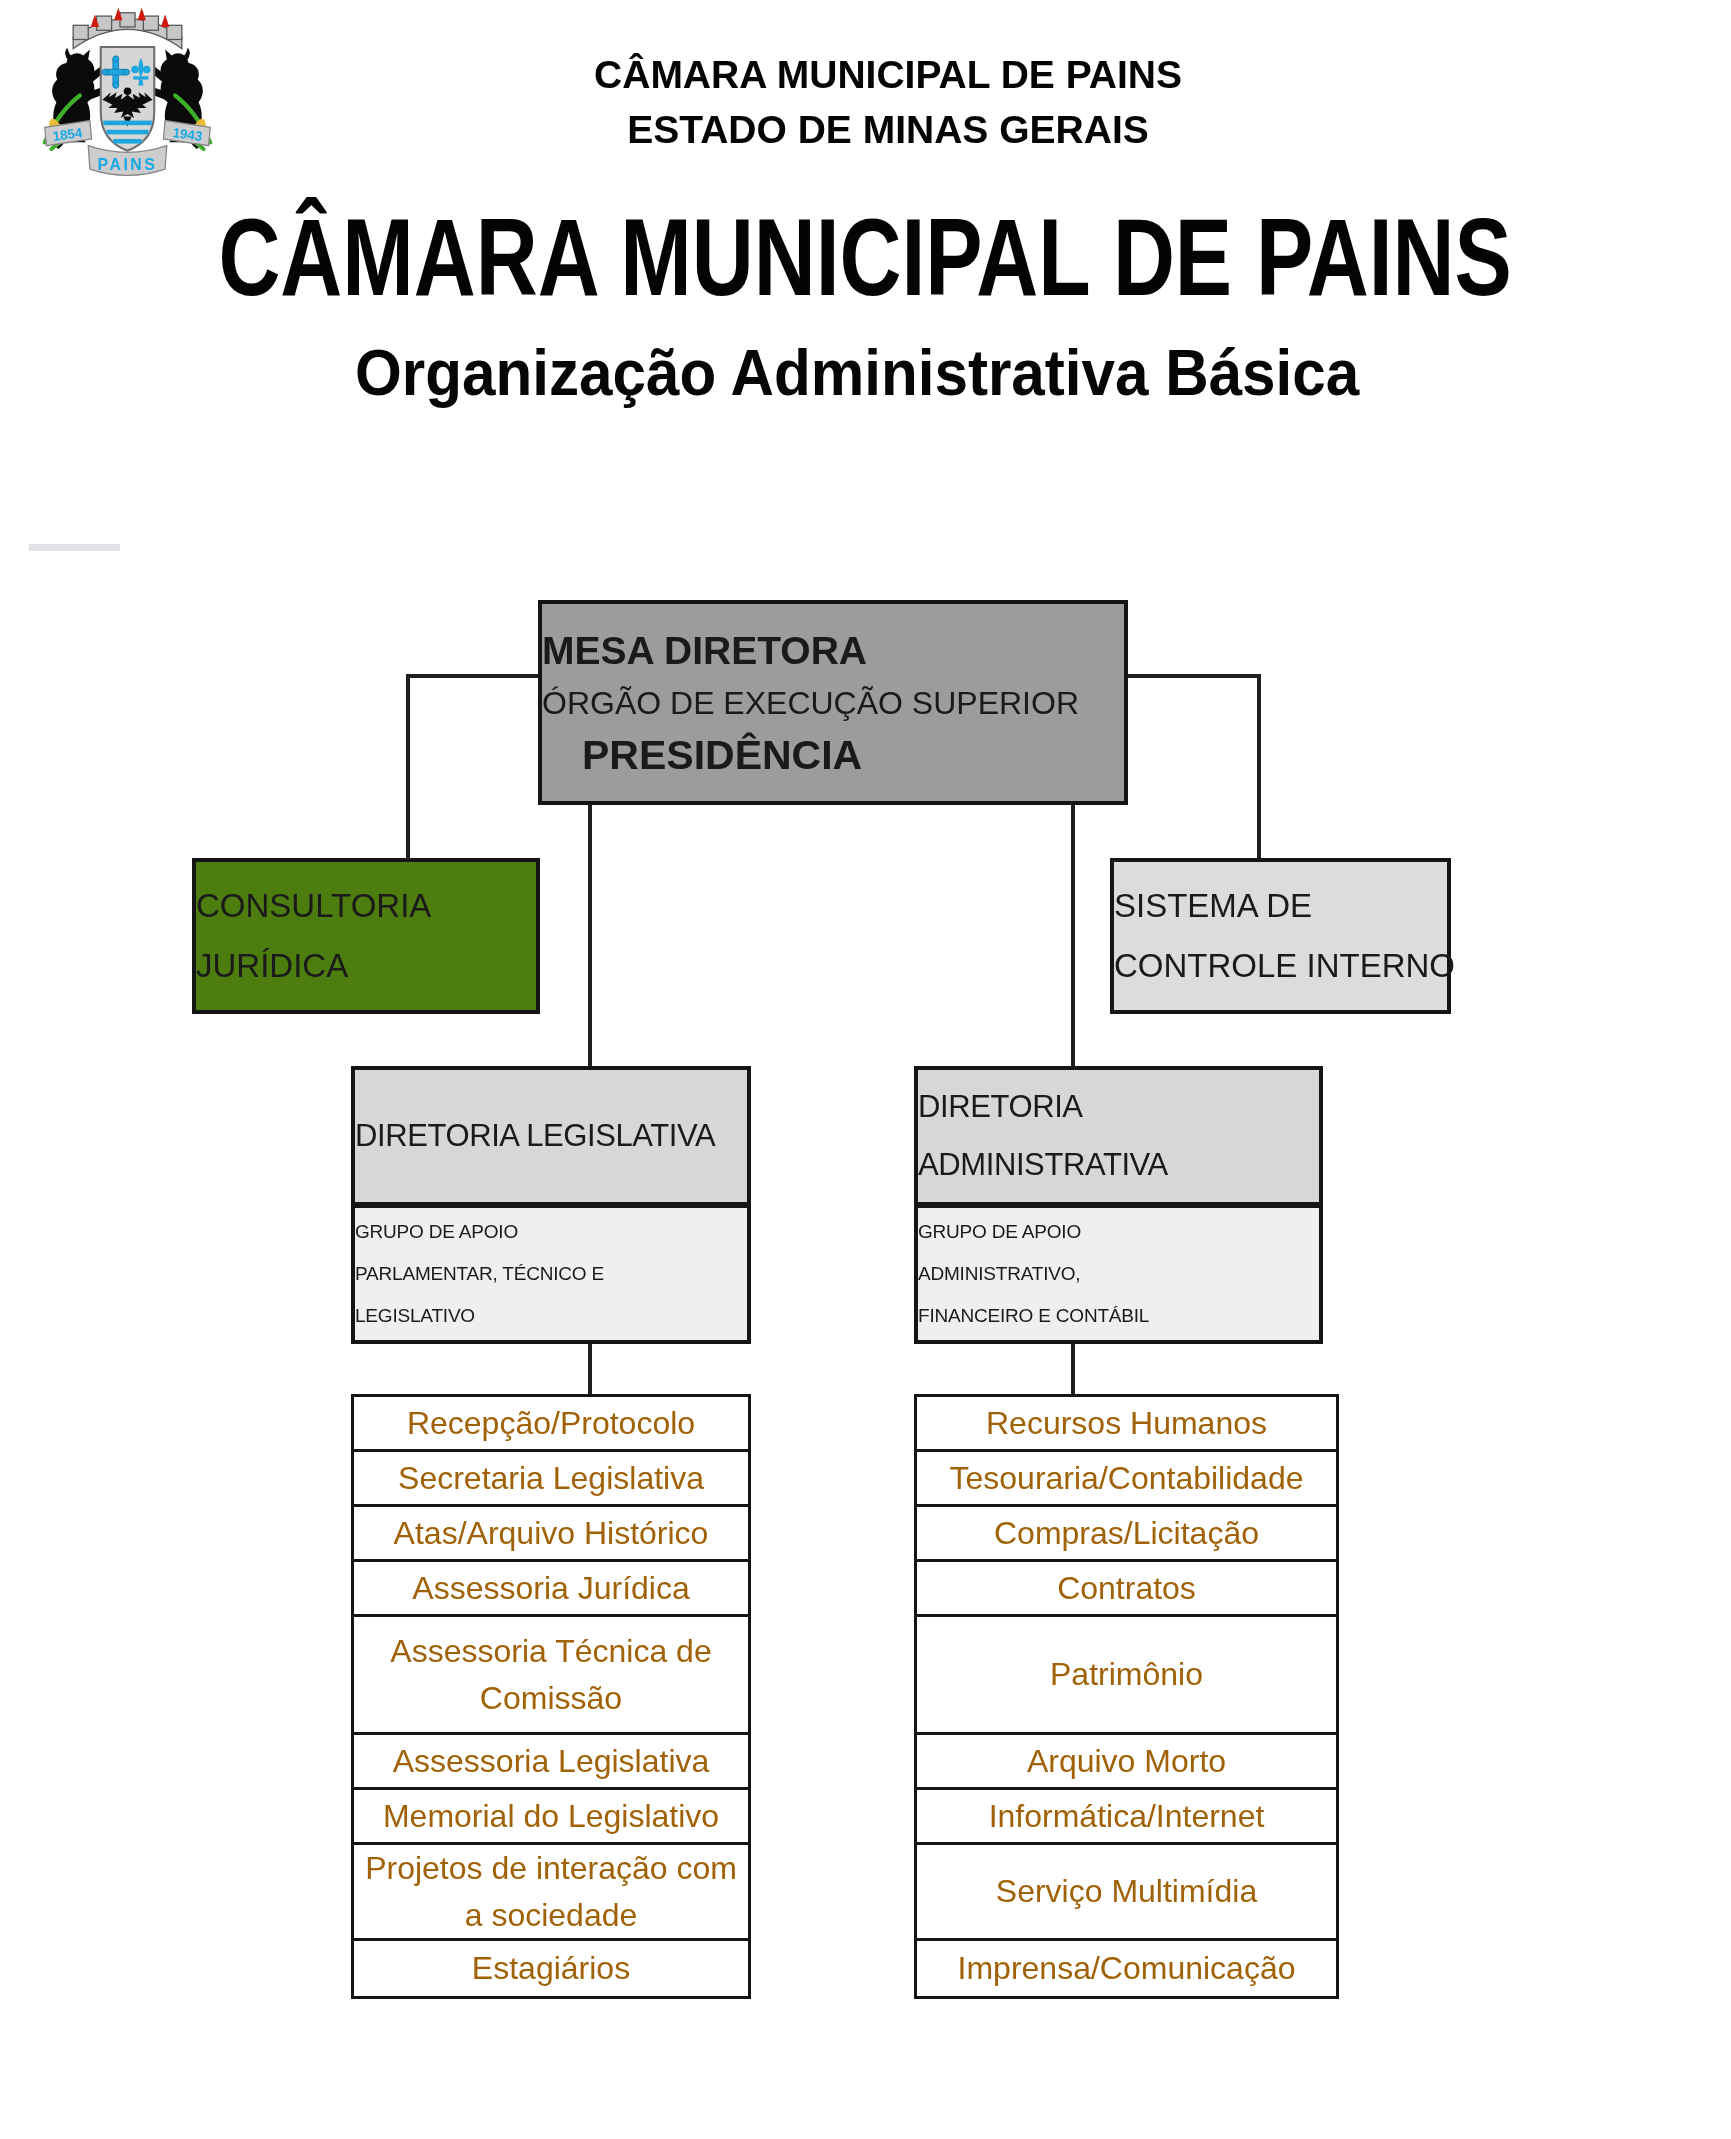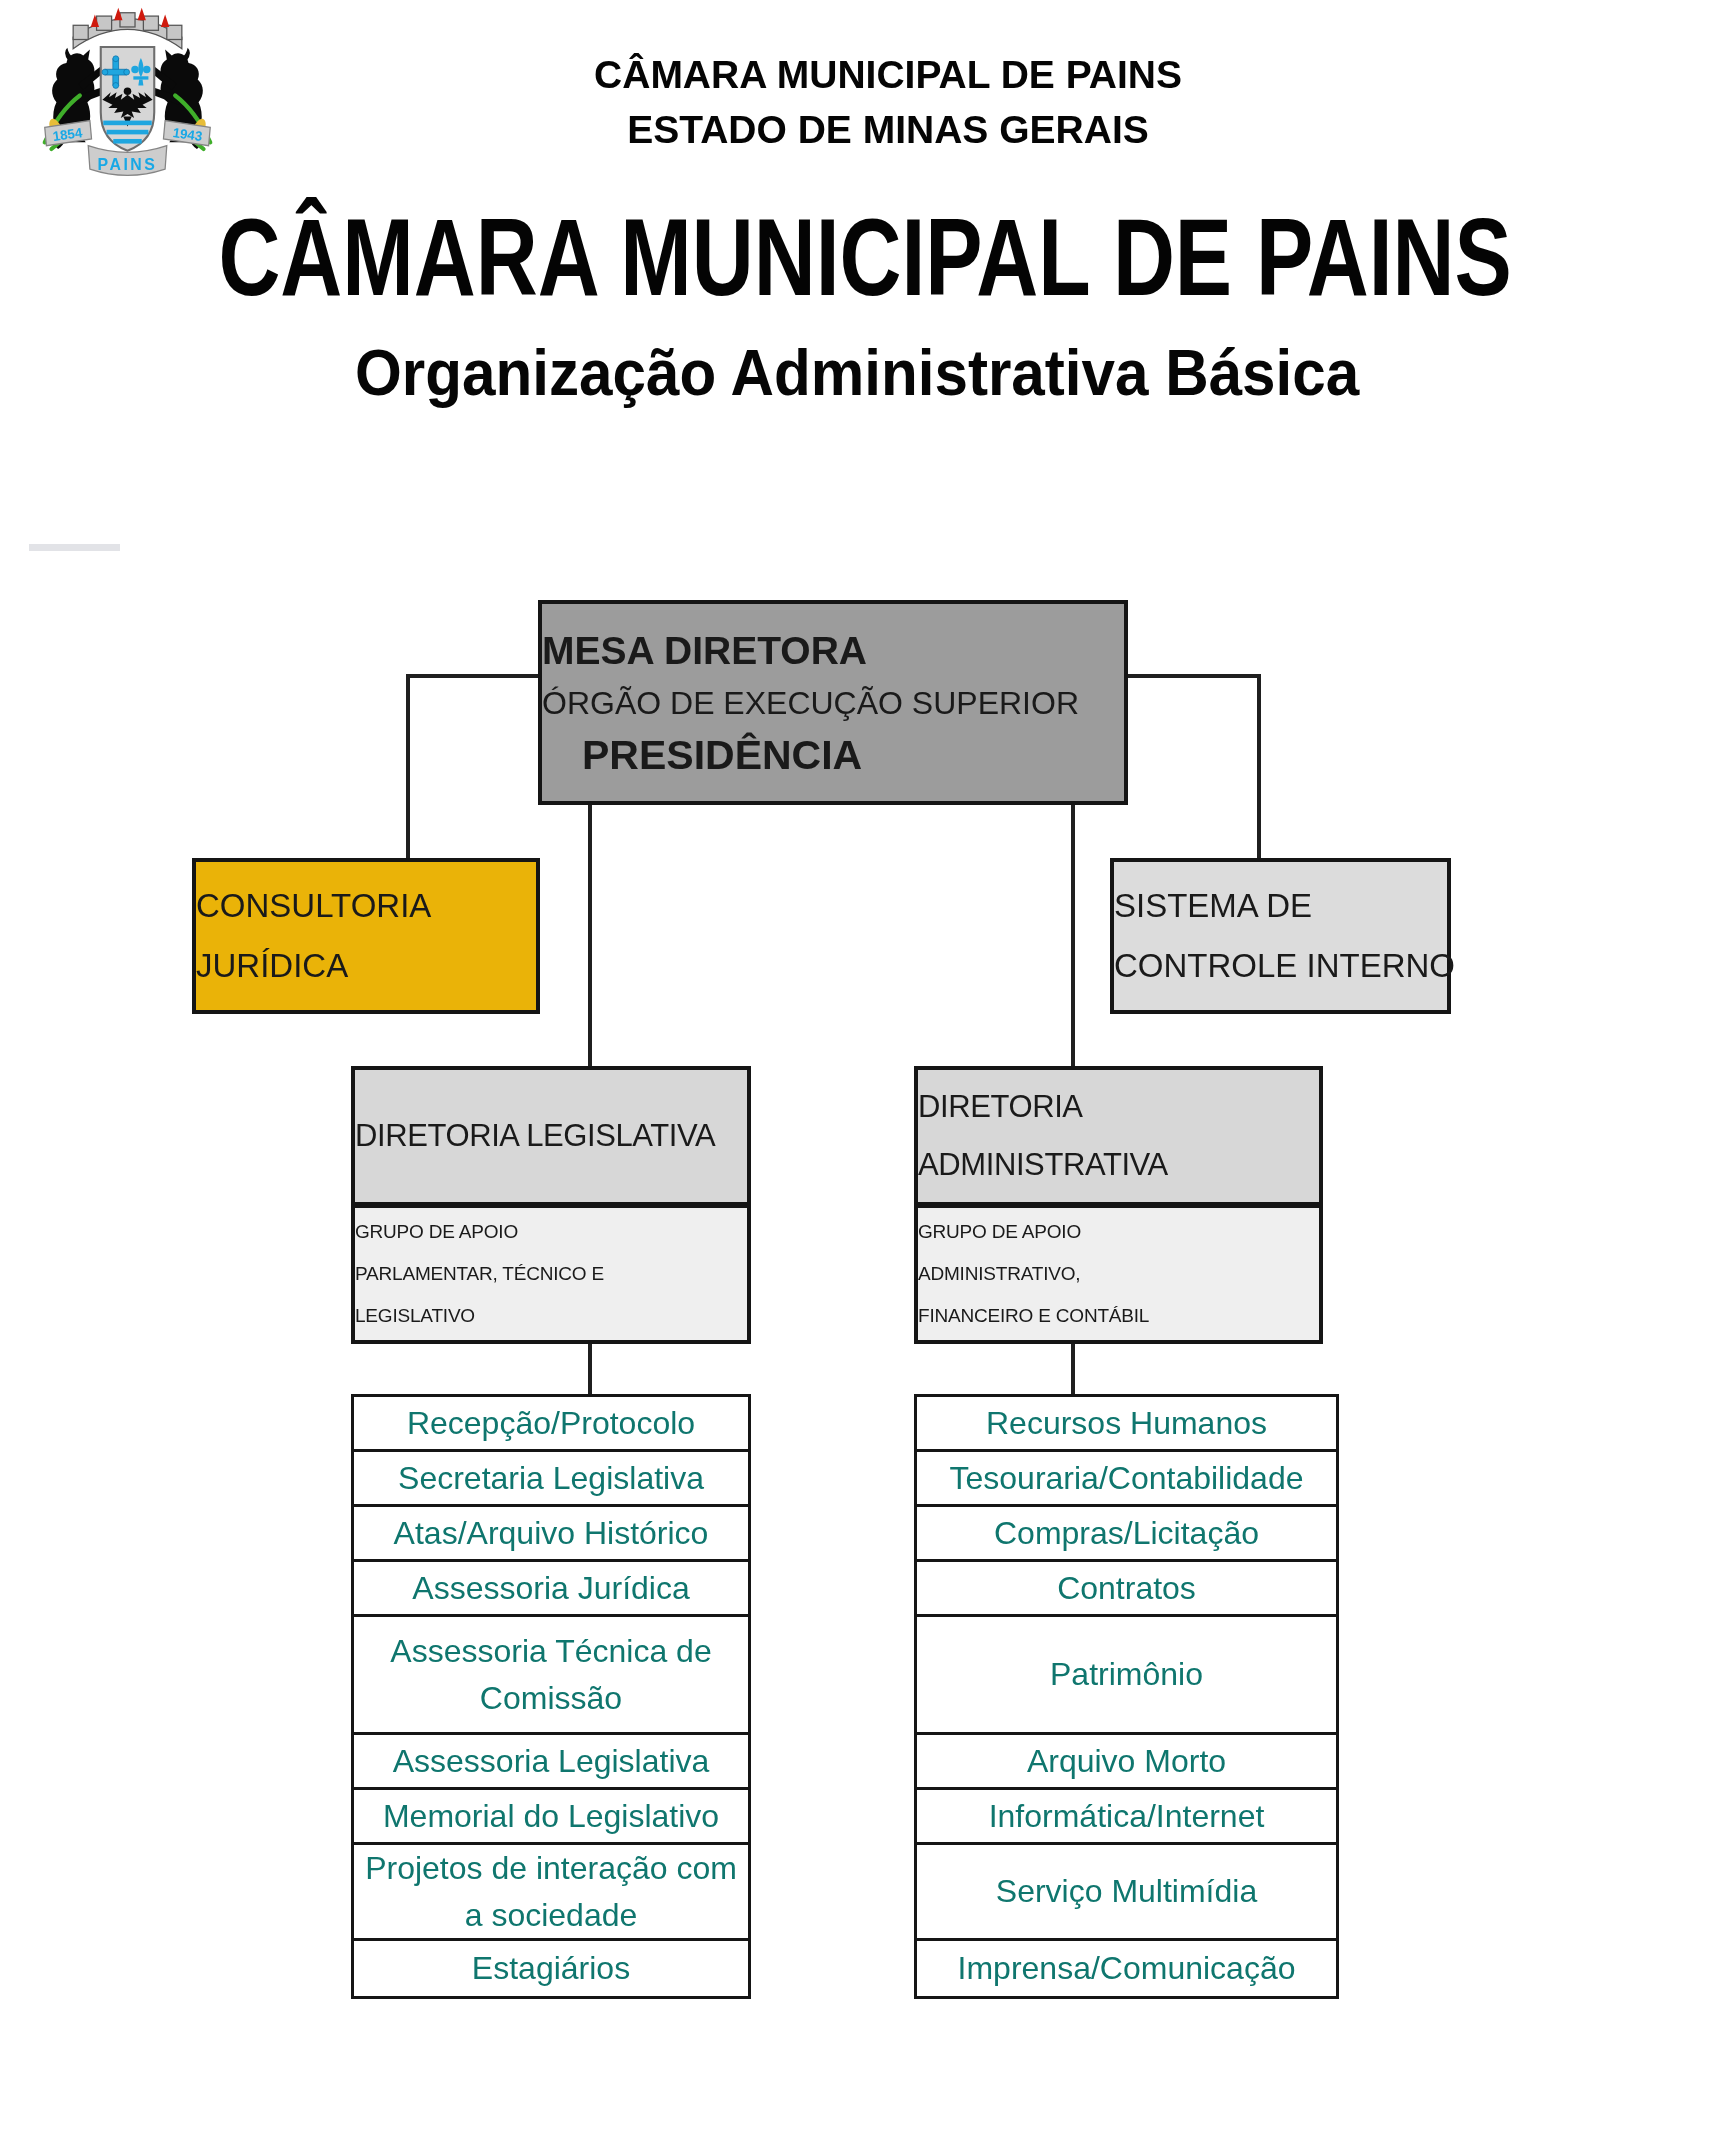--- a/index.html
+++ b/index.html
@@ -22,40 +22,40 @@
   
   .obox { position:absolute; border:4.2px solid #151515; display:flex; flex-direction:column;
           align-items:flex-start; justify-content:center; text-align:center; color:#1a1a1a; }
   .obox span { display:block; white-space:nowrap; }
 
   #mesa { left:538px; top:600px; width:590px; height:205px; background:#9c9c9c; }
   #mesa .l1 { font-size:39px; font-weight:700; line-height:55px; }
   #mesa .l2 { font-size:32px; font-weight:500; line-height:50px; }
   #mesa .l3 { font-size:41px; font-weight:700; line-height:55px;margin-left:40px; }
 
-  #consultoria { left:192px; top:858px; width:348px; height:156px; background:#eab308; }
+  #consultoria { left:192px; top:858px; width:348px; height:156px; background:#4d7c0f; }
   #sistema     { left:1110px; top:858px; width:341px; height:156px; background:#dcdcdc; }
   #consultoria span, #sistema span { font-size:33px; font-weight:500; line-height:60px; }
 
   .dir-header { background:#d7d7d7; }
   #dl-header { left:351px;  top:1066px; width:400px; height:140px; }
   #da-header { left:914px; top:1066px; width:409px; height:140px; }
   .dir-header span { font-size:31px; font-weight:500; line-height:58px; letter-spacing:-0.4px; }
 
   .grupo { background:#efefef; border-top-width:3.3px; }
   #dl-grupo { left:351px;  top:1205px; width:400px; height:139px; }
   #da-grupo { left:914px; top:1205px; width:409px; height:139px; }
   .grupo span { font-size:19px; font-weight:400; line-height:42px; letter-spacing:-0.2px; }
 
   
   .ulist { position:absolute; border:3.3px solid #151515; background:#ffffff; }
   #dl-list { left:351px;  top:1394px; width:400px; }
   #da-list { left:914px; top:1394px; width:425px; }
   .urow { display:flex; align-items:center; justify-content:center; text-align:center;
-          border-bottom:3.3px solid #151515; font-size:32px; font-weight:500; color:#0f766e;
+          border-bottom:3.3px solid #151515; font-size:32px; font-weight:500; color:#a16207;
           line-height:47px; padding:0 5px; }
   .urow:last-child { border-bottom:none; }
   .r-s  { height:55px; }
   .r-xl { height:118px; }
   .r-l  { height:96px; }
 
   
   .hline, .vline { position:absolute; background:#1f1f1f; }
   .hline { height:4.2px; } .vline { width:4.2px; }
 </style>

